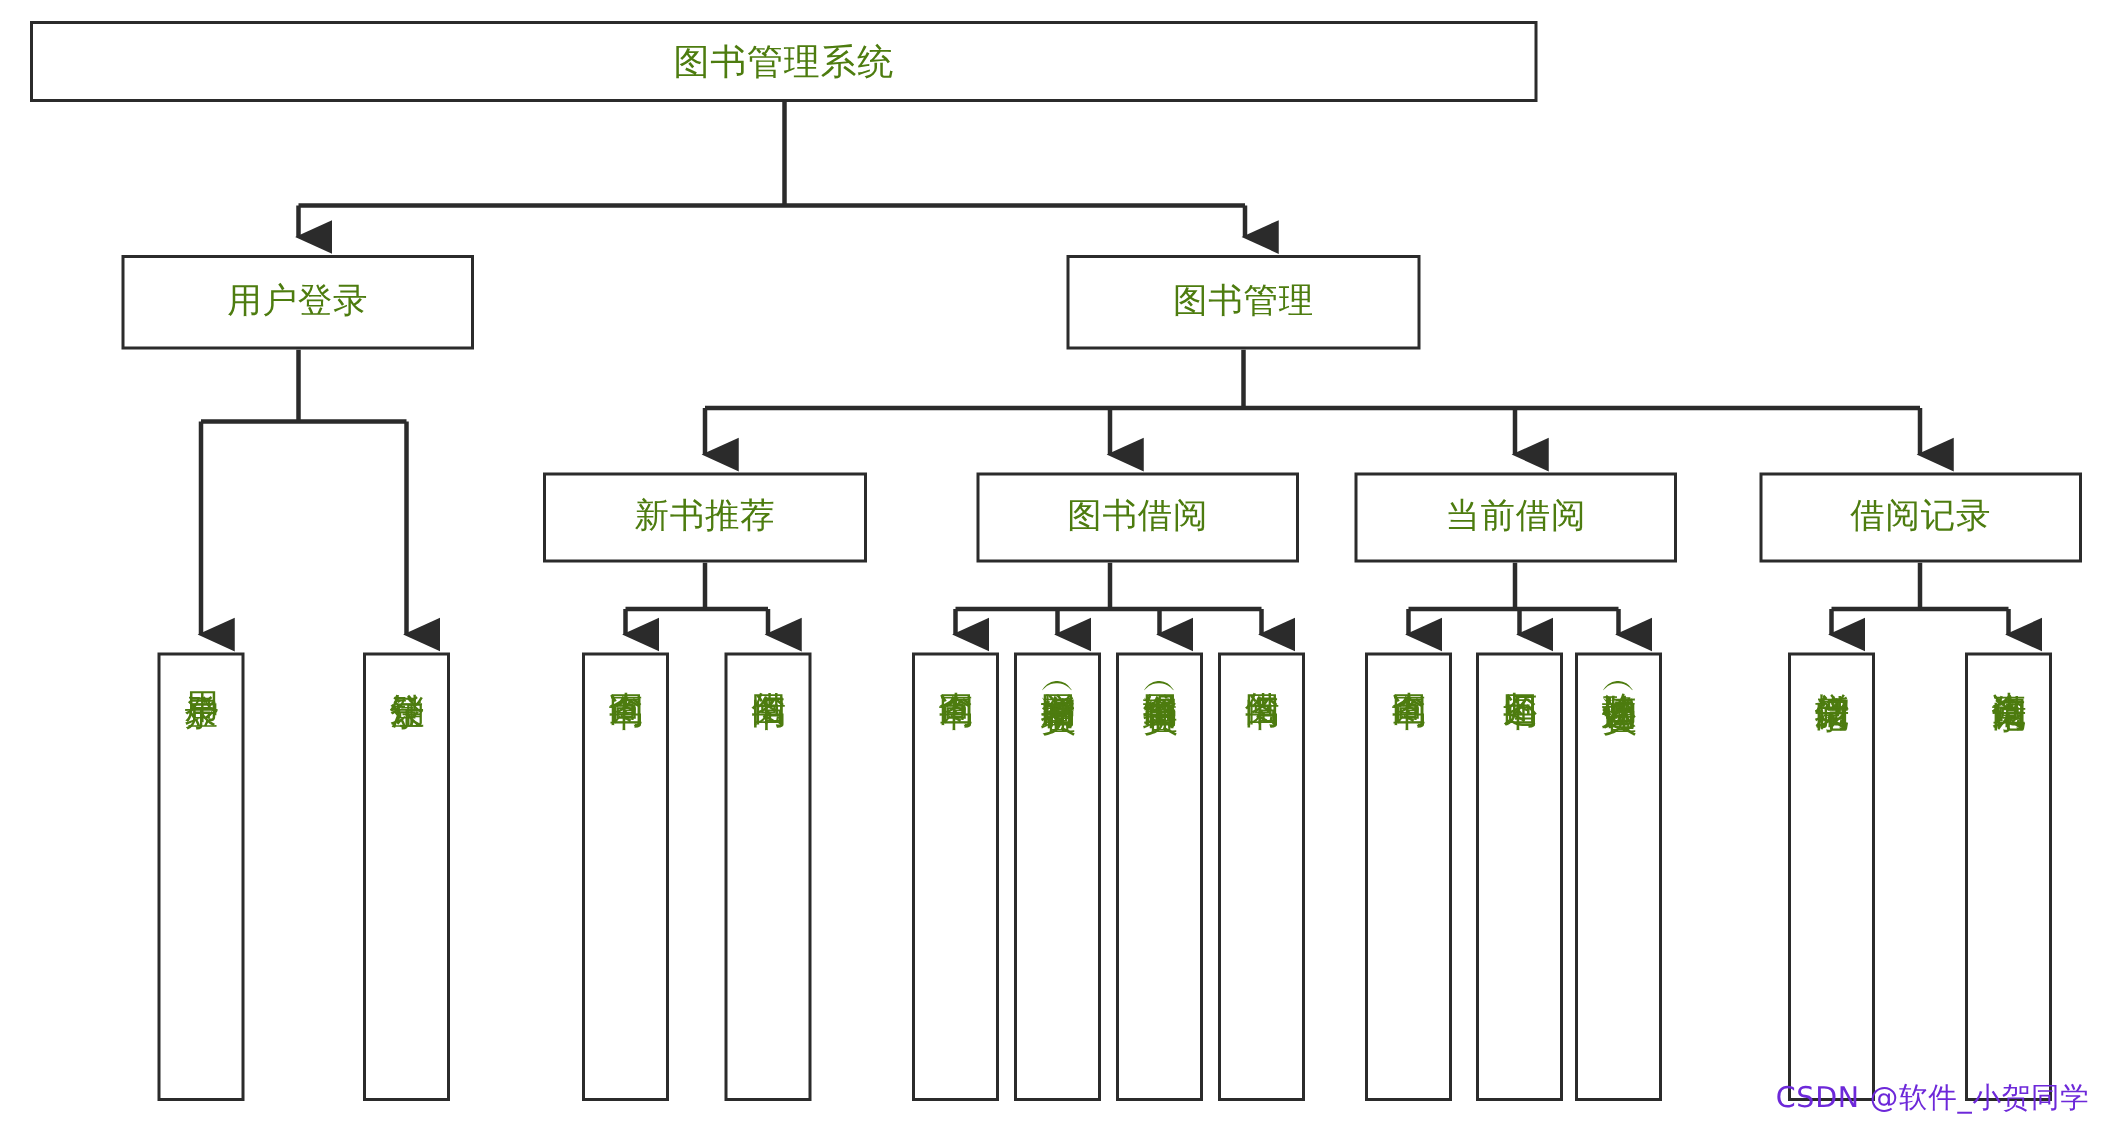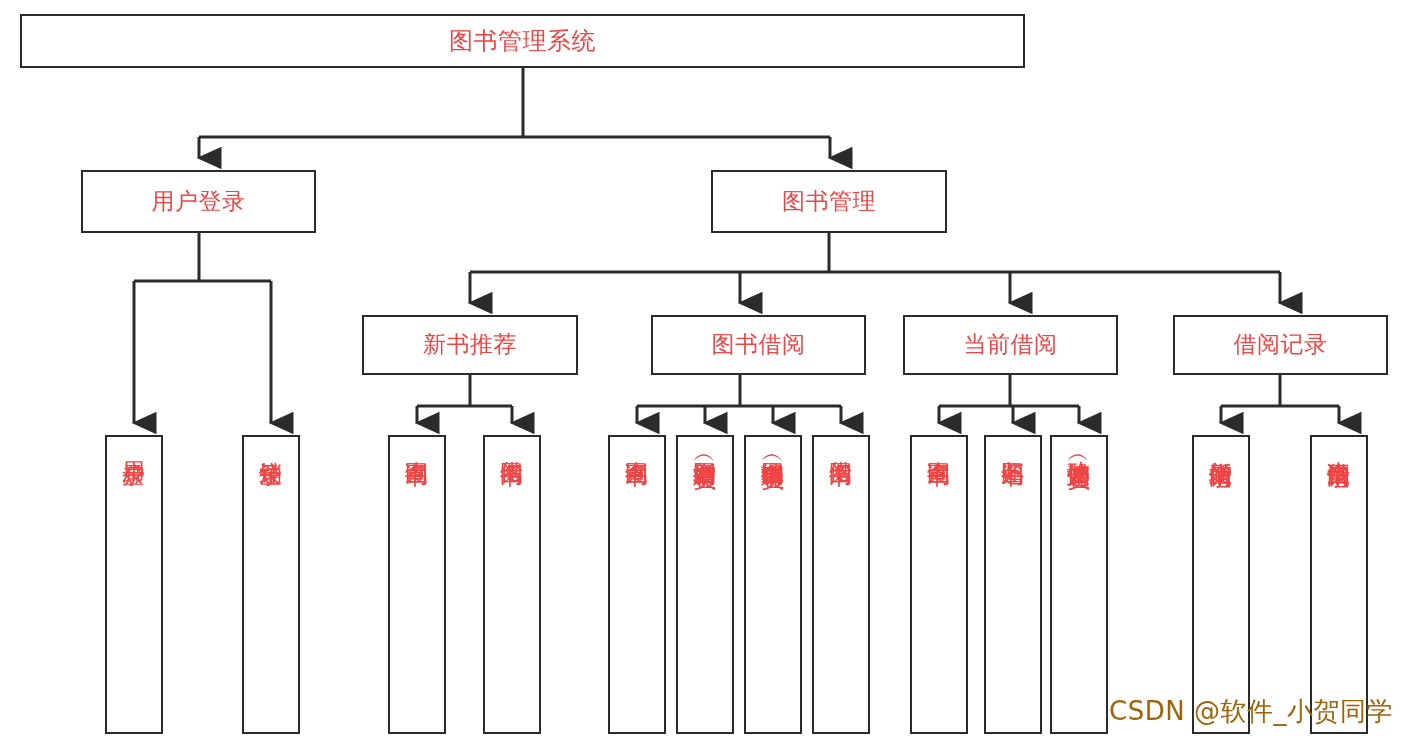--- a/index.html
+++ b/index.html
@@ -27,21 +27,21 @@
     pointer-events: none;
   }
   .node {
     position: absolute;
     box-sizing: border-box;
     background: #ffffff;
     border: 2px solid #2b2b2b;
     display: flex;
     align-items: center;
     justify-content: center;
-    color: #ef4444;
+    color: #4d7c0f;
     z-index: 2;
   }
   .node-label {
     display: block;
     letter-spacing: 0.5px;
     white-space: nowrap;
   }
   .node.horizontal .node-label {
     font-size: 23px;
     line-height: 1.1;
@@ -58,23 +58,23 @@
     line-height: 1.22;
     letter-spacing: 1px;
     white-space: normal;
   }
   .node.root .node-label {
     font-size: 24px;
   }
   #watermark {
     position: absolute;
     right: 12px;
-    bottom: 18px;
-    font-size: 26px;
-    color: #a16207;
+    bottom: 2px;
+    font-size: 19px;
+    color: #6d28d9;
     letter-spacing: 0.5px;
     z-index: 3;
     white-space: nowrap;
   }
 </style>
 </head>
 <body>
 
 <div id="canvas">
 

